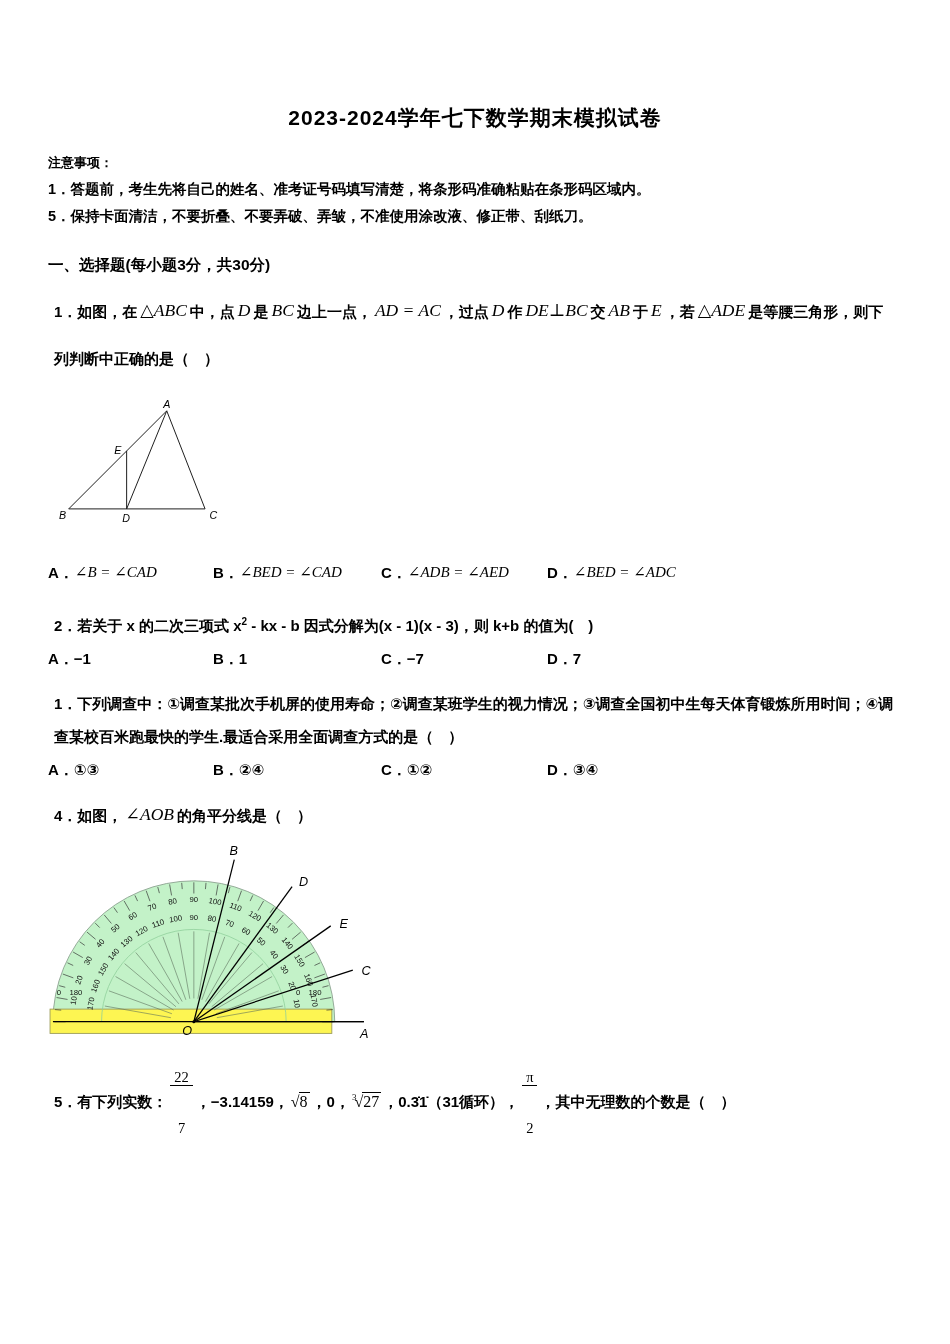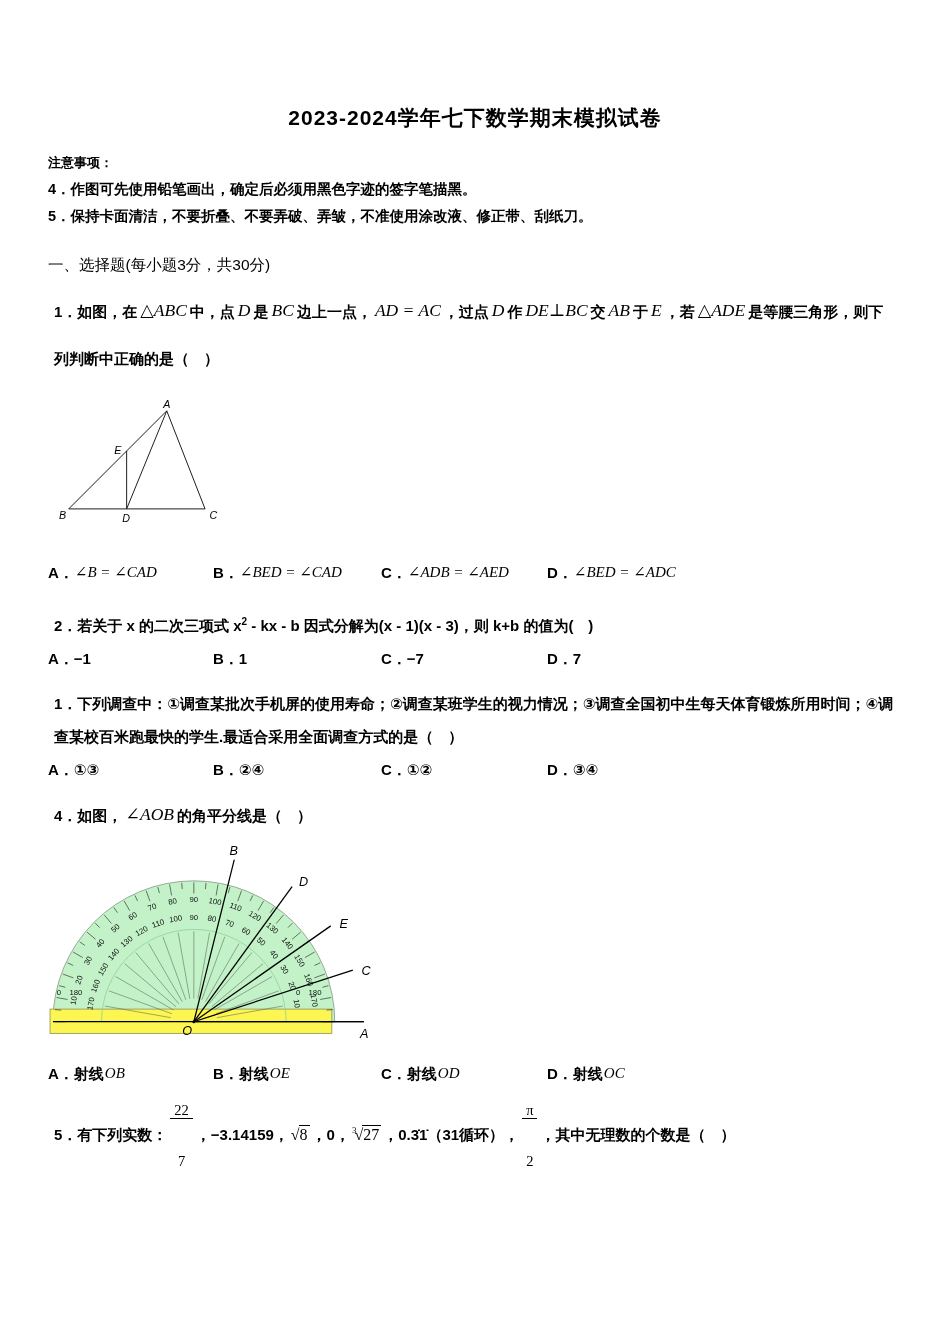--- a/index.html
+++ b/index.html
@@ -9,21 +9,21 @@
     font-family:"Liberation Sans","DejaVu Sans",sans-serif;
     color:#000;
   }
   .page { padding:104px 48px 0 48px; }
 
   .title { text-align:center; font-size:21px; font-weight:bold; margin:0 0 22px 0; letter-spacing:1px; }
 
   .notice-heading { font-size:13px; font-weight:bold; margin:0 0 4px 0; }
   .notice-item { font-size:14.5px; font-weight:bold; margin:0; line-height:26.5px; }
 
-  .section-heading { font-size:15.5px; font-weight:normal; margin:26px 0 10px 0; }
+  .section-heading { font-size:15.5px; font-weight:bold; margin:26px 0 10px 0; }
 
   .stem { font-size:15px; font-weight:bold; margin:6px; line-height:2.2; }
   .stem-q1 { line-height:2.9; }
   .stem-q5 { line-height:2.6; }
   .cn { font-weight:bold; }
   .m {
     font-family:"Liberation Serif","DejaVu Serif",serif;
     font-style:italic; font-weight:normal; font-size:17.5px;
     padding:0 3px; position:relative; top:-1px;
   }
@@ -64,21 +64,21 @@
 </style>
 </head>
 <body>
 
 <div class="page">
 
   <h1 class="title">2023-2024学年七下数学期末模拟试卷</h1>
 
   <div class="notice">
     <p class="notice-heading">注意事项：</p>
-    <p class="notice-item">4．作图可先使用铅笔画出，确定后必须用黑色字迹的签字笔描黑。</p>
+    <p class="notice-item">1．答题前，考生先将自己的姓名、准考证号码填写清楚，将条形码准确粘贴在条形码区域内。</p>
     <p class="notice-item">5．保持卡面清洁，不要折叠、不要弄破、弄皱，不准使用涂改液、修正带、刮纸刀。</p>
   </div>
 
   <h2 class="section-heading">一、选择题(每小题3分，共30分)</h2>
 
   <p class="stem stem-q1"><span class="cn">1．如图，在</span><span class="m">△ABC</span><span class="cn">中，点</span><span class="m">D</span><span class="cn">是</span><span class="m">BC</span><span class="cn">边上一点，</span><span class="m">AD = AC</span><span class="cn">，过点</span><span class="m">D</span><span class="cn">作</span><span class="m">DE⊥BC</span><span class="cn">交</span><span class="m">AB</span><span class="cn">于</span><span class="m">E</span><span class="cn">，若</span><span class="m">△ADE</span><span class="cn">是等腰三角形，则下列判断中正确的是（　）</span></p>
 
   <div class="fig-triangle">
     <svg width="205" height="134" viewBox="0 0 230 150">
       <g stroke="#1a1a1a" stroke-width="1.1" fill="none">
@@ -231,26 +231,20 @@
         <text x="299.8941516177066" y="89.34485294762008" font-size="13" font-style="italic" font-family="&quot;Liberation Serif&quot;,&quot;DejaVu Serif&quot;,serif">E</text>
         <line x1="150" y1="186" x2="313.5817208027664" y2="132.84907696750906" stroke="#000" stroke-width="1.3"></line>
         <text x="322.5817208027664" y="137.84907696750906" font-size="13" font-style="italic" font-family="&quot;Liberation Serif&quot;,&quot;DejaVu Serif&quot;,serif">C</text>
         <line x1="150" y1="186" x2="325" y2="186" stroke="#000" stroke-width="1.3"></line>
         <text x="321" y="203" font-size="13" font-style="italic" font-family="&quot;Liberation Serif&quot;,&quot;DejaVu Serif&quot;,serif">A</text>
         <circle cx="150" cy="186" r="1.6" fill="#000"></circle>
         <text x="138" y="200" font-size="13" font-style="italic" font-family="&quot;Liberation Serif&quot;,&quot;DejaVu Serif&quot;,serif">O</text>
       </svg>
   </div>
 
-  <div class="opts mt14">
-    <span class="opt"><span class="opt-letter">A．</span><span class="cn">射线</span><span class="m">OB</span></span>
-    <span class="opt"><span class="opt-letter">B．</span><span class="cn">射线</span><span class="m">OE</span></span>
-    <span class="opt"><span class="opt-letter">C．</span><span class="cn">射线</span><span class="m">OD</span></span>
-    <span class="opt"><span class="opt-letter">D．</span><span class="cn">射线</span><span class="m">OC</span></span>
-  </div>
 
   <p class="stem stem-q5 mt18"><span class="cn">5．有下列实数：</span><span class="frac">
         <span class="num">22</span>
         <span class="den">7</span>
       </span><span class="cn">，−3.14159，</span><span class="sqrt"><span class="radical">√</span><span class="radicand">8</span></span><span class="cn">，0，</span><span class="sqrt"><span class="idx">3</span><span class="radical">√</span><span class="radicand">27</span></span><span class="cn">，0.3̇1̇（31循环），</span><span class="frac">
         <span class="num">π</span>
         <span class="den">2</span>
       </span><span class="cn">，其中无理数的个数是（　）</span></p>
 
 </div>

